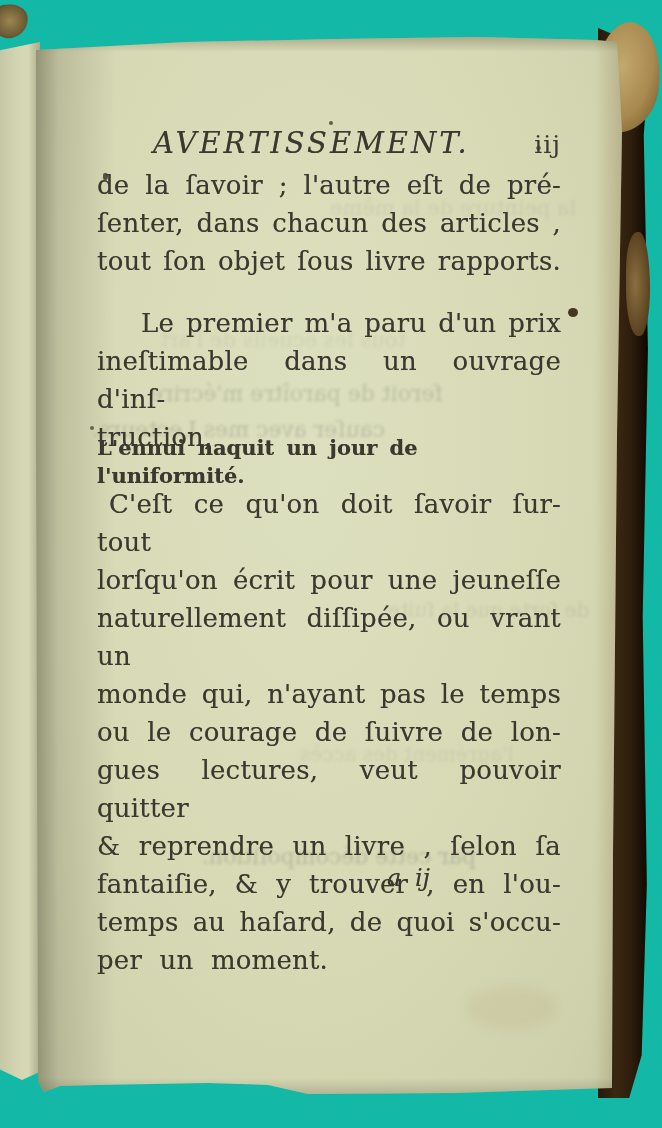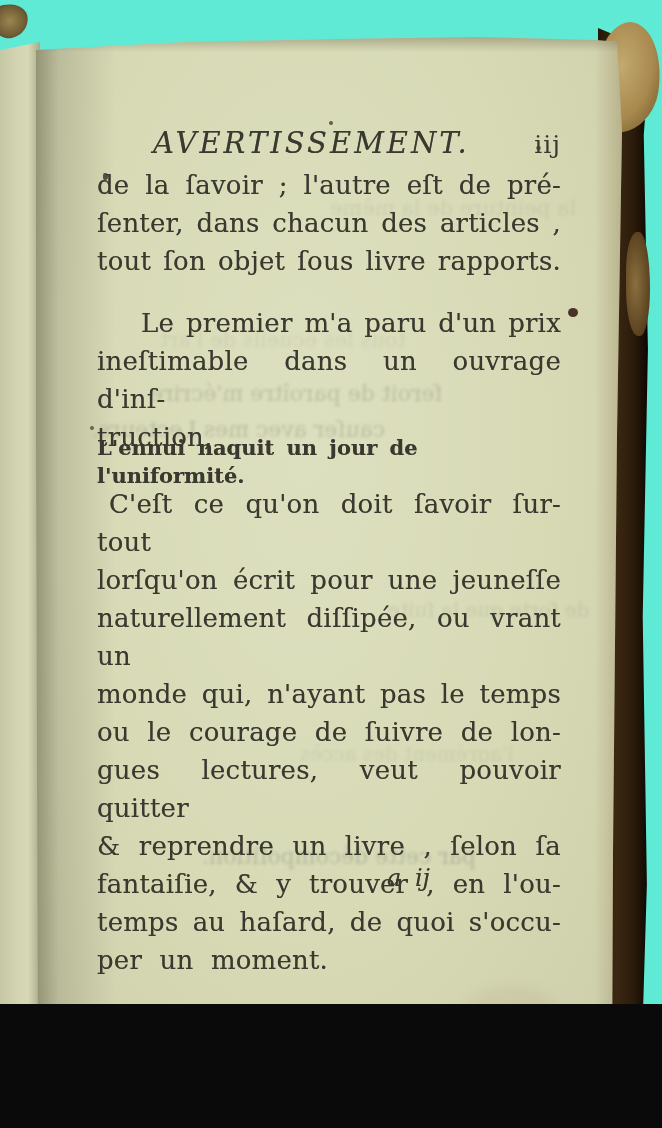--- a/index.html
+++ b/index.html
@@ -1,16 +1,16 @@
 <!DOCTYPE html>
 <html><head>
 <meta charset="utf-8">
 <style>
   html,body{margin:0;padding:0;background:#0a0a0a;}
-  .book{position:relative;width:662px;height:1004px;background:#5eead4;overflow:hidden;
+  .book{position:relative;width:662px;height:1128px;background:#14b8a6;overflow:hidden;
         font-family:"DejaVu Serif","Liberation Serif",serif;}
 
   
   .fore-edge-strip{position:absolute;left:598px;top:28px;width:52px;height:1070px;
     background:linear-gradient(90deg,#241808 0%,#3a2812 35%,#2a1a0a 70%,#120a03 92%,#000 100%);
     clip-path:polygon(0 0,100% 2%,88% 10%,96% 30%,86% 55%,94% 80%,84% 96%,60% 100%,0 100%);}
   .fore-edge-blob-top{position:absolute;left:594px;top:22px;width:66px;height:112px;
     background:radial-gradient(ellipse at 40% 40%,#c2a96f 0%,#a8894e 55%,#6e5428 100%);
     border-radius:46% 54% 62% 38% / 52% 58% 42% 48%;transform:rotate(8deg);}
   .fore-edge-bump{position:absolute;left:626px;top:232px;width:24px;height:104px;

